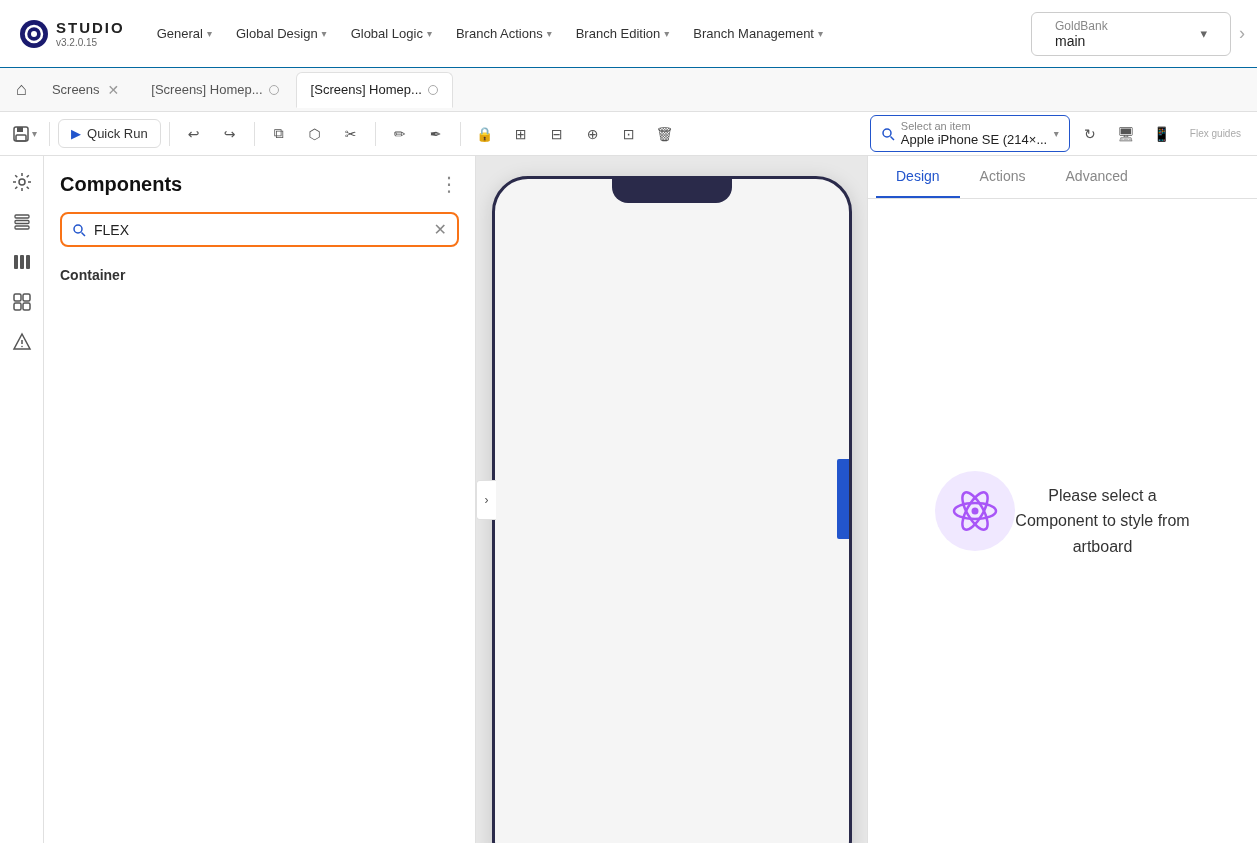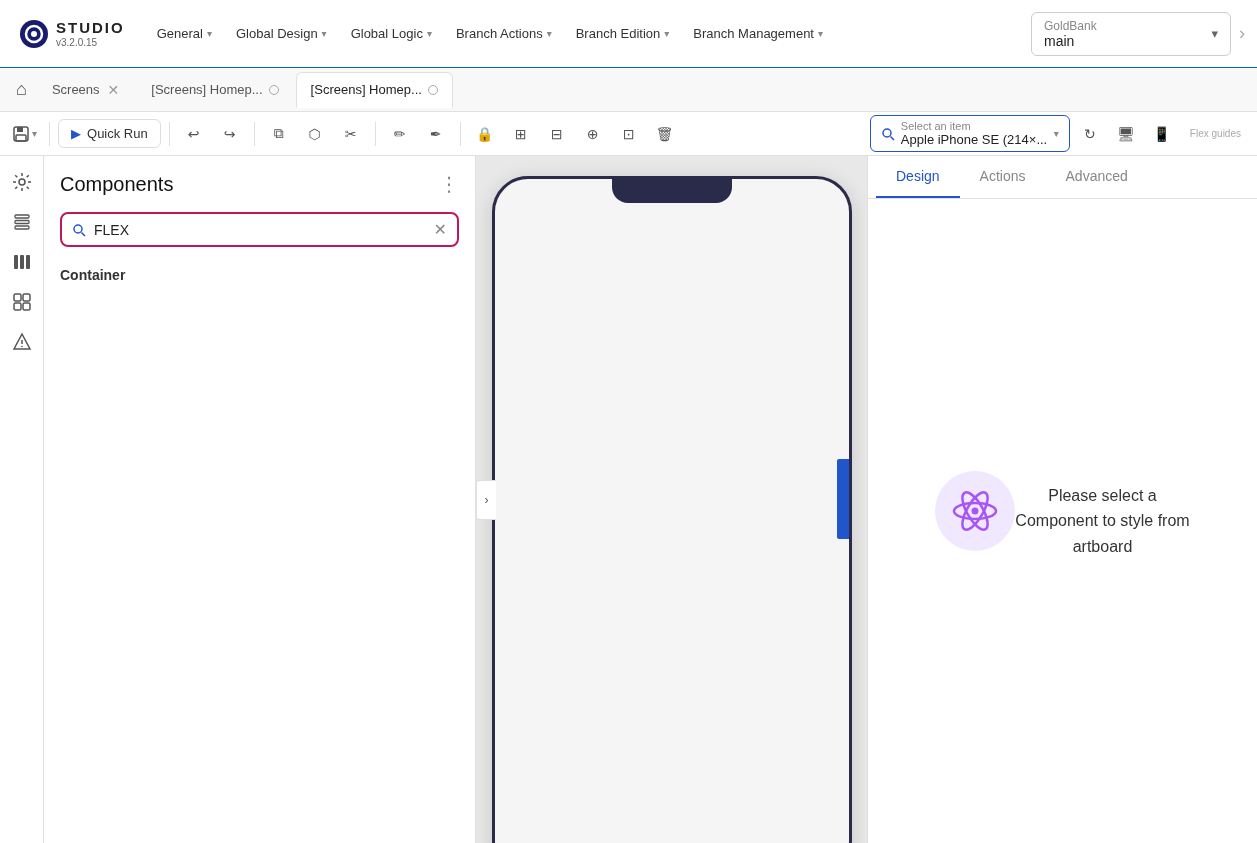--- a/index.html
+++ b/index.html
@@ -23,21 +23,21 @@
       display: flex; align-items: center; gap: 4px;
       padding: 6px 10px; border-radius: 6px; cursor: pointer;
       font-size: 13px; color: #333; white-space: nowrap;
       position: relative;
     }
     .nav-item .chevron { font-size: 10px; color: #888; }
     .nav-spacer { flex: 1; }
     .nav-branch-selector {
       display: flex; align-items: center; gap: 6px;
       border: 1px solid #ccc; border-radius: 6px;
-      padding: 6px 12px; background: #fff; min-width: 200px;
+      padding: 6px 23px; background: #fff; min-width: 200px;
       cursor: pointer;
     }
     .nav-branch-selector .branch-info { display: flex; flex-direction: column; flex: 1; }
     .nav-branch-bank { font-size: 12px; color: #888; }
     .nav-branch-name { font-size: 14px; font-weight: 400; color: #222; }
     .nav-branch-selector .chevron { color: #666; }
     .nav-arrow-right { font-size: 18px; color: #aaa; padding: 0 4px; }
 
     
     .tab-bar {
@@ -116,25 +116,25 @@
 
     
     .components-panel {
       width: 432px; background: #fff; border-right: 1px solid #e0e0e0;
       display: flex; flex-direction: column; padding: 16px;
     }
     .components-header {
       display: flex; align-items: center; justify-content: space-between;
       margin-bottom: 16px;
     }
-    .components-title { font-size: 20px; font-weight: 400; color: #111; }
+    .components-title { font-size: 20px; font-weight: 700; color: #111; }
     .components-menu { font-size: 20px; color: #888; cursor: pointer; }
     .search-box {
       display: flex; align-items: center; gap: 8px;
-      border: 2px solid #be185d; border-radius: 8px;
+      border: 2px solid #f97316; border-radius: 8px;
       padding: 6px 10px; margin-bottom: 20px; background: #fff;
     }
     .search-icon { color: #2255cc; font-size: 14px; }
     .search-input {
       border: none; outline: none; flex: 1;
       font-size: 14px; color: #222; background: transparent;
     }
     .search-clear { color: #888; cursor: pointer; font-size: 16px; }
     .section-title { font-size: 14px; font-weight: 600; color: #333; margin-bottom: 12px; }
     .component-card {

